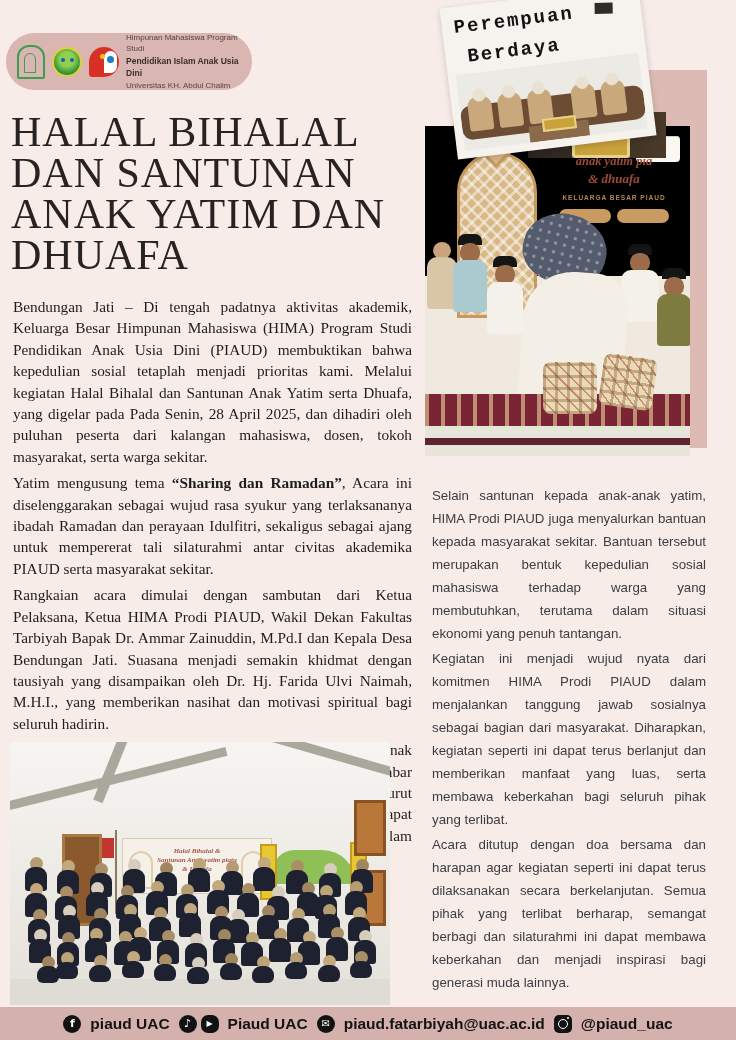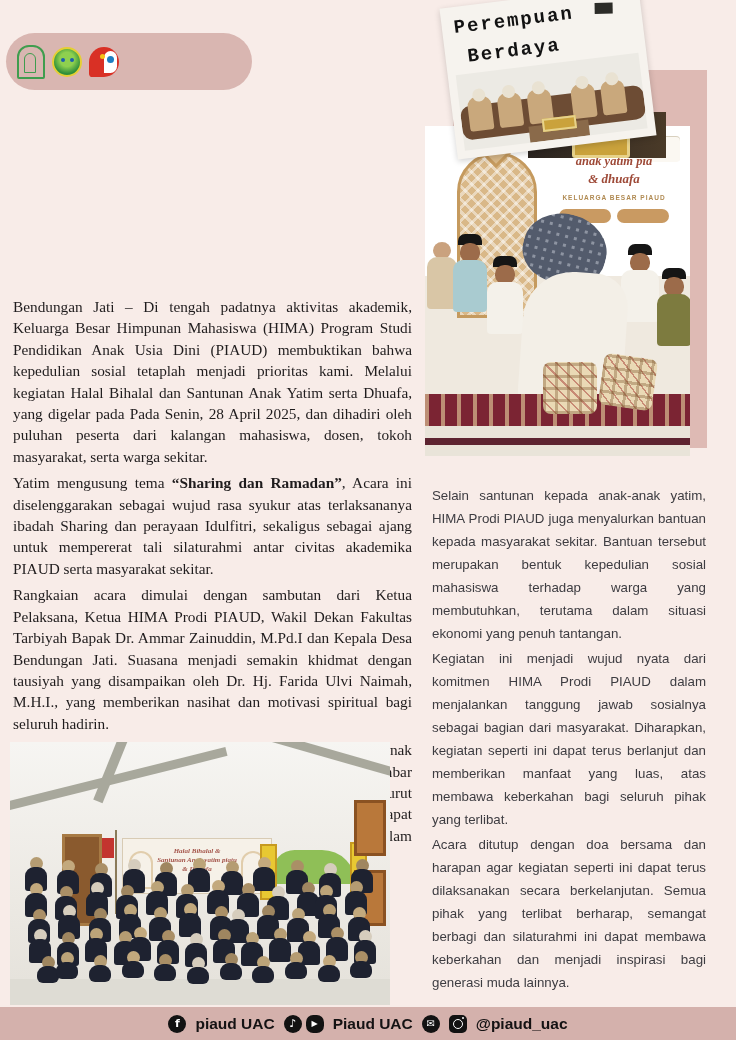--- a/index.html
+++ b/index.html
@@ -32,21 +32,21 @@
   .right-col{position:absolute;left:432px;top:484px;width:274px;font-family:"Liberation Sans",sans-serif;
              font-size:13.3px;line-height:23px;text-align:justify;color:#3d3c41;}
   .right-col p{margin:0 0 2px 0;}
 
   
   .dusty-rect{position:absolute;left:453px;top:70px;width:254px;height:378px;background:#debab4;}
   .snapshot{position:absolute;left:528px;top:112px;width:138px;height:46px;background:linear-gradient(90deg,#2a2420,#4a3a28);overflow:hidden;}
   .snapshot::after{content:"";position:absolute;left:44px;top:14px;width:52px;height:26px;background:#caa23c;border:3px solid #e7d28a;border-radius:3px;}
 
   .main-photo{position:absolute;left:425px;top:126px;width:265px;height:330px;background:#efe9df;overflow:hidden;}
-  .mp-banner{position:absolute;left:0;top:0;width:100%;height:150px;background:#ffffff;}
+  .mp-banner{position:absolute;left:0;top:0;width:100%;height:150px;background:#000000;}
   .mp-arch{position:absolute;left:32px;top:26px;width:74px;height:160px;border:3px solid #c59a5e;border-radius:40px 40px 0 0;
            background:#d9b888;background-image:repeating-linear-gradient(45deg,rgba(255,255,255,.45) 0 3px,transparent 3px 9px),repeating-linear-gradient(-45deg,rgba(255,255,255,.45) 0 3px,transparent 3px 9px);}
   .mp-arch::before{content:"";position:absolute;left:24px;top:-16px;width:18px;height:18px;background:#d9b888;border:3px solid #c59a5e;transform:rotate(45deg);}
   .mp-txt{position:absolute;left:118px;top:8px;width:142px;text-align:center;color:#9e4a38;font-family:"Liberation Serif",serif;}
   .mp-l1{font-size:16px;font-weight:700;font-style:italic;}
   .mp-l2{font-size:12.5px;font-weight:700;font-style:italic;margin-top:2px;}
   .mp-l3{font-size:13px;font-weight:700;font-style:italic;margin-top:2px;}
   .mp-sub{font-size:6.5px;letter-spacing:1px;color:#b08a52;font-family:"Liberation Sans",sans-serif;font-weight:700;margin-top:7px;}
   .mp-pill{display:inline-block;width:52px;height:14px;border-radius:8px;background:#c99a62;margin:8px 3px 0 3px;}
   .mp-sign{position:absolute;right:10px;top:10px;width:44px;height:26px;background:#fbf8f2;border-radius:4px;box-shadow:0 1px 0 #d8d0bf inset;}
@@ -112,26 +112,37 @@
 </style>
 </head>
 <body>
 
 <div id="page">
 
   <div class="org-pill">
     <span class="logo logo-univ"></span>
     <span class="logo logo-green"></span>
     <span class="logo logo-piaud"></span>
-  </div>
-
+    <div class="org-text">
+      <div>Himpunan Mahasiswa Program Studi</div>
+      <div class="b">Pendidikan Islam Anak Usia Dini</div>
+      <div>Universitas KH. Abdul Chalim</div>
+    </div>
+  </div>
+
+  <h1 class="title">
+    <div>HALAL BIHALAL</div>
+    <div>DAN SANTUNAN</div>
+    <div>ANAK YATIM DAN</div>
+    <div>DHUAFA</div>
+  </h1>
 
   <div class="left-col">
     <p>Bendungan Jati – Di tengah padatnya aktivitas akademik, Keluarga Besar Himpunan Mahasiswa (HIMA) Program Studi Pendidikan Anak Usia Dini (PIAUD) membuktikan bahwa kepedulian sosial tetaplah menjadi prioritas kami. Melalui kegiatan Halal Bihalal dan Santunan Anak Yatim serta Dhuafa, yang digelar pada Pada Senin, 28 April 2025, dan dihadiri oleh puluhan peserta dari kalangan mahasiswa, dosen, tokoh masyarakat, serta warga sekitar.</p>
-    <p><span>Yatim mengusung tema </span><b>“Sharing dan Ramadan”</b><span>, Acara ini diselenggarakan sebagai wujud rasa syukur atas terlaksananya ibadah Sharing dan perayaan Idulfitri, sekaligus sebagai ajang untuk mempererat tali silaturahmi antar civitas akademika PIAUD serta masyarakat sekitar.</span></p>
+    <p><span>Yatim mengusung tema </span><b>“Sharing dan Ramadan”</b><span>, Acara ini diselenggarakan sebagai wujud rasa syukur yang terlaksananya ibadah Ramadan dan perayaan Idulfitri, sekaligus sebagai ajang untuk mempererat tali silaturahmi antar civitas akademika PIAUD serta masyarakat sekitar.</span></p>
     <p>Rangkaian acara dimulai dengan sambutan dari Ketua Pelaksana, Ketua HIMA Prodi PIAUD, Wakil Dekan Fakultas Tarbiyah Bapak Dr. Ammar Zainuddin, M.Pd.I  dan Kepala Desa Bendungan Jati. Suasana menjadi semakin khidmat dengan tausiyah yang disampaikan oleh Dr. Hj. Farida Ulvi Naimah, M.H.I., yang memberikan nasihat dan motivasi spiritual bagi seluruh hadirin.</p>
     <p>Momen haru tercipta saat pemberian santunan kepada anak-anak yatim dan dhuafa yang hadir. Rasa haru dan syukur tergambar jelas di wajah para penerima maupun para peserta yang turut menyaksikan prosesi tersebut. Santunan ini diharapkan dapat membantu dan memberi semangat kepada anak-anak dalam menjalani kehidupan sehari-hari.</p>
   </div>
 
   <div class="dusty-rect"></div>
 
   <div class="main-photo">
     <div class="mp-banner">
       <div class="mp-arch"></div>
       <div class="mp-sign"></div>
@@ -191,21 +202,21 @@
       <div class="guest" style="left:38px;"></div>
       <div class="guest" style="left:68px;"></div>
       <div class="guest" style="left:112px;"></div>
       <div class="guest" style="left:142px;"></div>
       <div class="pol-table"></div>
     </div>
   </div>
 
   <div class="right-col">
     <p>Selain santunan kepada anak-anak yatim, HIMA Prodi PIAUD juga menyalurkan bantuan kepada masyarakat sekitar. Bantuan tersebut merupakan bentuk kepedulian sosial mahasiswa terhadap warga yang membutuhkan, terutama dalam situasi ekonomi yang penuh tantangan.</p>
-    <p>Kegiatan ini menjadi wujud nyata dari komitmen HIMA Prodi PIAUD dalam menjalankan tanggung jawab sosialnya sebagai bagian dari masyarakat. Diharapkan, kegiatan seperti ini dapat terus berlanjut dan memberikan manfaat yang luas, atas membawa keberkahan bagi seluruh pihak yang terlibat.</p>
+    <p>Kegiatan ini menjadi wujud nyata dari komitmen HIMA Prodi PIAUD dalam menjalankan tanggung jawab sosialnya sebagai bagian dari masyarakat. Diharapkan, kegiatan seperti ini dapat terus berlanjut dan memberikan manfaat yang luas, serta membawa keberkahan bagi seluruh pihak yang terlibat.</p>
     <p>Acara ditutup dengan doa bersama dan harapan agar kegiatan seperti ini dapat terus dilaksanakan secara berkelanjutan. Semua pihak yang terlibat berharap, semangat berbagi dan silaturahmi ini dapat membawa keberkahan dan menjadi inspirasi bagi generasi muda lainnya.</p>
   </div>
 
   <div class="group-photo">
     <div class="beam" style="left:-20px;top:34px;width:240px;transform:rotate(-14deg);"></div>
     <div class="beam" style="left:150px;top:-4px;width:260px;transform:rotate(16deg);"></div>
     <div class="beam" style="left:96px;top:-8px;width:10px;height:70px;transform:rotate(22deg);"></div>
     <div class="gp-door"></div>
     <div class="gp-flag"></div>
     <div class="gp-banner">
@@ -459,17 +470,18 @@
       </div>
   </div>
 
   <footer class="footer">
     <span class="ic">f</span>
     <span>piaud UAC</span>
     <span class="ic tk">♪</span>
     <span class="ic yt">▶</span>
     <span>Piaud UAC</span>
     <span class="ic em">✉</span>
+    <span>piaud.fatarbiyah@uac.ac.id</span>
     <span class="ic ig"></span>
     <span>@piaud_uac</span>
   </footer>
 
 </div>
 
 </body></html>

